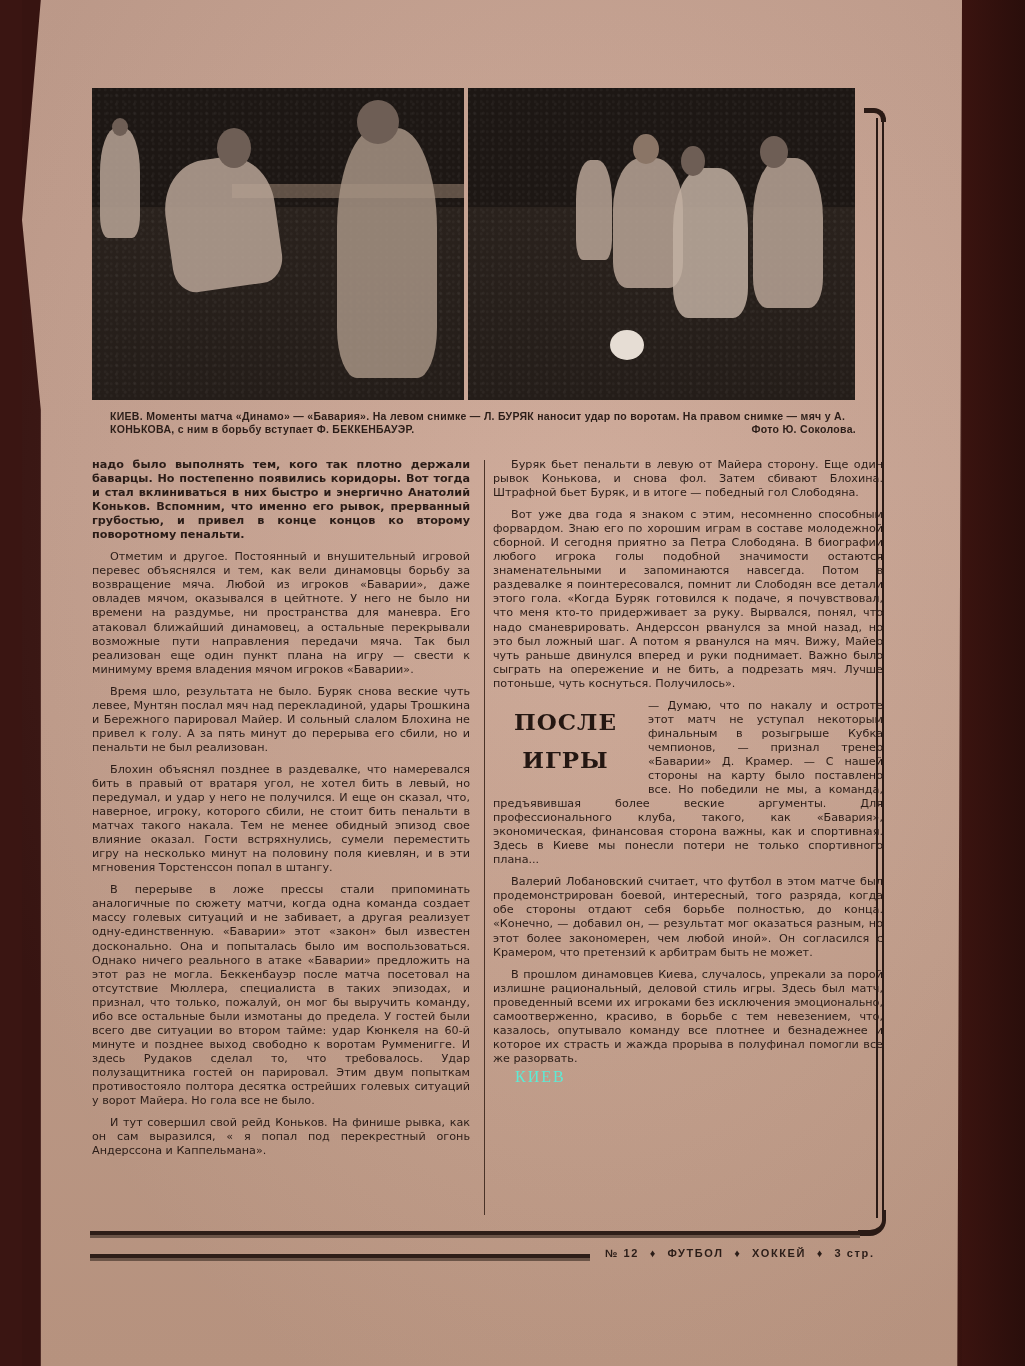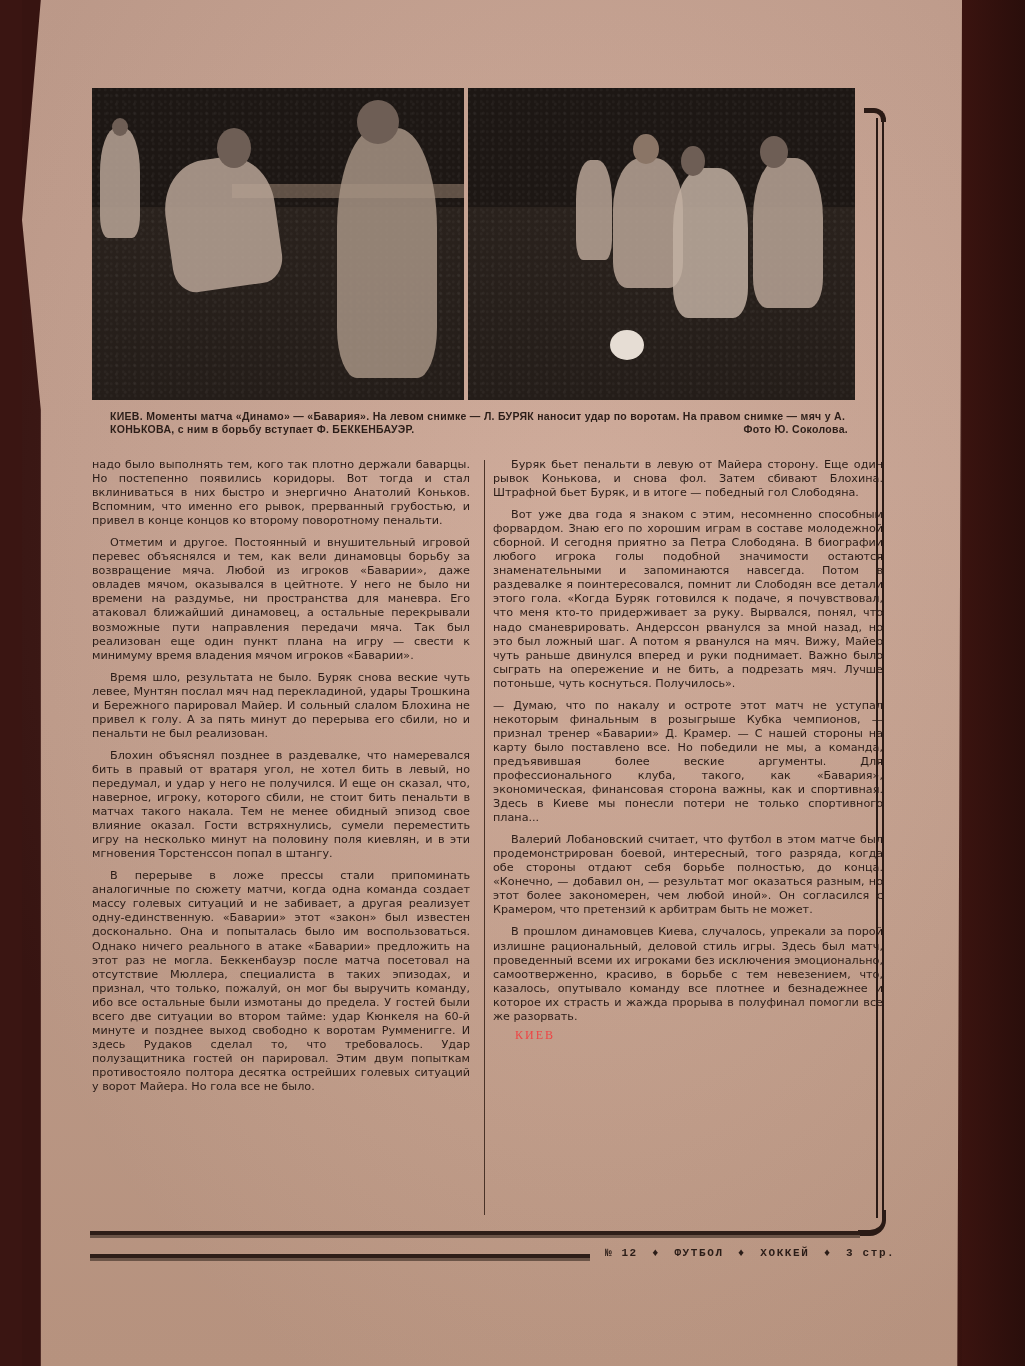--- a/index.html
+++ b/index.html
@@ -55,46 +55,46 @@
     .head { position: absolute; background: #6e5e55; border-radius: 50%; }
     .ball { position: absolute; background: #e6ddd4; border-radius: 50%; }
     .barline { position: absolute; height: 14px; background: #8d7868; opacity: 0.6; }
 
     
     .caption {
       position: absolute; left: 110px; top: 410px; width: 750px;
       font-family: "Liberation Sans", sans-serif; font-weight: bold;
       font-size: 10.5px; line-height: 13px; color: #2b1d18; letter-spacing: 0.3px;
     }
-    .caption .credit { float: right; margin-right: 12px; }
+    .caption .credit { float: right; margin-right: 4px; }
 
     
     .col {
       position: absolute; top: 458px;
       font-family: "DejaVu Sans", sans-serif; font-size: 11.2px; line-height: 14.05px;
       color: #2a1c17; text-align: justify;
     }
     .col.left { left: 92px; width: 378px; }
     .col.right { left: 493px; width: 390px; }
     .col p { text-indent: 18px; margin-bottom: 8px; }
-    .col p.noindent { text-indent: 0; }
+    .col p.noindent { text-indent: 0; font-weight: bold; }
     .divider {
       position: absolute; left: 484px; top: 460px; width: 1px; height: 755px; background: #4a3328;
     }
 
     .heading-block {
       float: left; width: 145px; height: 88px; margin: 4px 10px 2px 0;
       text-align: center;
       font-family: "DejaVu Serif", serif; font-weight: 900;
       font-size: 23px; line-height: 38px; color: #241712; letter-spacing: 1px;
     }
     .quote-para { text-indent: 0 !important; }
     .sign {
-      font-family: "Liberation Serif", serif; font-size: 12px; letter-spacing: 2px;
-      margin-left: 22px; margin-top: -4px; color: #ef4444;
+      font-family: "Liberation Serif", serif; font-size: 16px; letter-spacing: 2px;
+      margin-left: 22px; margin-top: -4px; color: #5eead4;
     }
 
     
     .frame-right-1, .frame-right-2 {
       position: absolute; top: 118px; width: 2px; height: 1100px; background: #2a1a15;
     }
     .frame-right-1 { left: 876px; }
     .frame-right-2 { left: 882px; }
     .frame-top-hook {
       position: absolute; left: 864px; top: 108px; width: 22px; height: 14px;
@@ -106,21 +106,21 @@
     }
     .rule {
       position: absolute; background: #2e1e18; height: 4px;
       box-shadow: 0 3px 0 #6b5447;
     }
     .rule.top { left: 90px; top: 1231px; width: 770px; }
     .rule.bottom { left: 90px; top: 1254px; width: 500px; }
 
     .footer {
       position: absolute; left: 605px; top: 1247px;
-      font-family: Liberation Mono, monospace; font-weight: bold; font-size: 11px;
+      font-family: Liberation Sans, sans-serif; font-weight: bold; font-size: 11px;
       color: #2b1d18; letter-spacing: 1.6px; white-space: nowrap;
     }
     .footer .sep { margin: 0 6px; }
   </style>
 </head>
 <body>
 
 <div class="backdrop-top"></div>
 <div class="backdrop-right"></div>
 <div class="page"></div>
@@ -156,27 +156,32 @@
   <span>КИЕВ. Моменты матча «Динамо» — «Бавария». На левом снимке — Л. БУРЯК наносит удар по воротам. На правом снимке — мяч у А. КОНЬКОВА, с ним в борьбу вступает Ф. БЕККЕНБАУЭР.</span>
   <span class="credit">Фото Ю. Соколова.</span>
 </div>
 
 <div class="col left">
   <p class="noindent">надо было выполнять тем, кого так плотно держали баварцы. Но постепенно появились коридоры. Вот тогда и стал вклиниваться в них быстро и энергично Анатолий Коньков. Вспомним, что именно его рывок, прерванный грубостью, и привел в конце концов ко второму поворотному пенальти.</p>
   <p>Отметим и другое. Постоянный и внушительный игровой перевес объяснялся и тем, как вели динамовцы борьбу за возвращение мяча. Любой из игроков «Баварии», даже овладев мячом, оказывался в цейтноте. У него не было ни времени на раздумье, ни пространства для маневра. Его атаковал ближайший динамовец, а остальные перекрывали возможные пути направления передачи мяча. Так был реализован еще один пункт плана на игру — свести к минимуму время владения мячом игроков «Баварии».</p>
   <p>Время шло, результата не было. Буряк снова веские чуть левее, Мунтян послал мяч над перекладиной, удары Трошкина и Бережного парировал Майер. И сольный слалом Блохина не привел к голу. А за пять минут до перерыва его сбили, но и пенальти не был реализован.</p>
   <p>Блохин объяснял позднее в раздевалке, что намеревался бить в правый от вратаря угол, не хотел бить в левый, но передумал, и удар у него не получился. И еще он сказал, что, наверное, игроку, которого сбили, не стоит бить пенальти в матчах такого накала. Тем не менее обидный эпизод свое влияние оказал. Гости встряхнулись, сумели переместить игру на несколько минут на половину поля киевлян, и в эти мгновения Торстенссон попал в штангу.</p>
   <p>В перерыве в ложе прессы стали припоминать аналогичные по сюжету матчи, когда одна команда создает массу голевых ситуаций и не забивает, а другая реализует одну-единственную. «Баварии» этот «закон» был известен досконально. Она и попыталась было им воспользоваться. Однако ничего реального в атаке «Баварии» предложить на этот раз не могла. Беккенбауэр после матча посетовал на отсутствие Мюллера, специалиста в таких эпизодах, и признал, что только, пожалуй, он мог бы выручить команду, ибо все остальные были измотаны до предела. У гостей были всего две ситуации во втором тайме: удар Кюнкеля на 60-й минуте и позднее выход свободно к воротам Румменигге. И здесь Рудаков сделал то, что требовалось. Удар полузащитника гостей он парировал. Этим двум попыткам противостояло полтора десятка острейших голевых ситуаций у ворот Майера. Но гола все не было.</p>
+  <p>И тут совершил свой рейд Коньков. На финише рывка, как он сам выразился, « я попал под перекрестный огонь Андерссона и Каппельмана».</p>
 </div>
 
 <div class="divider"></div>
 
 <div class="col right">
   <p>Буряк бьет пенальти в левую от Майера сторону. Еще один рывок Конькова, и снова фол. Затем сбивают Блохина. Штрафной бьет Буряк, и в итоге — победный гол Слободяна.</p>
   <p>Вот уже два года я знаком с этим, несомненно способным форвардом. Знаю его по хорошим играм в составе молодежной сборной. И сегодня приятно за Петра Слободяна. В биографии любого игрока голы подобной значимости остаются знаменательными и запоминаются навсегда. Потом в раздевалке я поинтересовался, помнит ли Слободян все детали этого гола. «Когда Буряк готовился к подаче, я почувствовал, что меня кто-то придерживает за руку. Вырвался, понял, что надо сманеврировать. Андерссон рванулся за мной назад, но это был ложный шаг. А потом я рванулся на мяч. Вижу, Майер чуть раньше двинулся вперед и руки поднимает. Важно было сыграть на опережение и не бить, а подрезать мяч. Лучше потоньше, чуть коснуться. Получилось».</p>
+  <div class="heading-block">
+    <div>ПОСЛЕ</div>
+    <div>ИГРЫ</div>
+  </div>
   <p class="quote-para">— Думаю, что по накалу и остроте этот матч не уступал некоторым финальным в розыгрыше Кубка чемпионов, — признал тренер «Баварии» Д. Крамер. — С нашей стороны на карту было поставлено все. Но победили не мы, а команда, предъявившая более веские аргументы. Для профессионального клуба, такого, как «Бавария», экономическая, финансовая сторона важны, как и спортивная. Здесь в Киеве мы понесли потери не только спортивного плана...</p>
   <p>Валерий Лобановский считает, что футбол в этом матче был продемонстрирован боевой, интересный, того разряда, когда обе стороны отдают себя борьбе полностью, до конца. «Конечно, — добавил он, — результат мог оказаться разным, но этот более закономерен, чем любой иной». Он согласился с Крамером, что претензий к арбитрам быть не может.</p>
   <p>В прошлом динамовцев Киева, случалось, упрекали за порой излишне рациональный, деловой стиль игры. Здесь был матч, проведенный всеми их игроками без исключения эмоционально, самоотверженно, красиво, в борьбе с тем невезением, что, казалось, опутывало команду все плотнее и безнадежнее и которое их страсть и жажда прорыва в полуфинал помогли все же разорвать.</p>
   <div class="sign">КИЕВ</div>
 </div>
 
 <div class="frame-top-hook"></div>
 <div class="frame-right-1"></div>
 <div class="frame-right-2"></div>
 <div class="frame-bottom-hook"></div>

